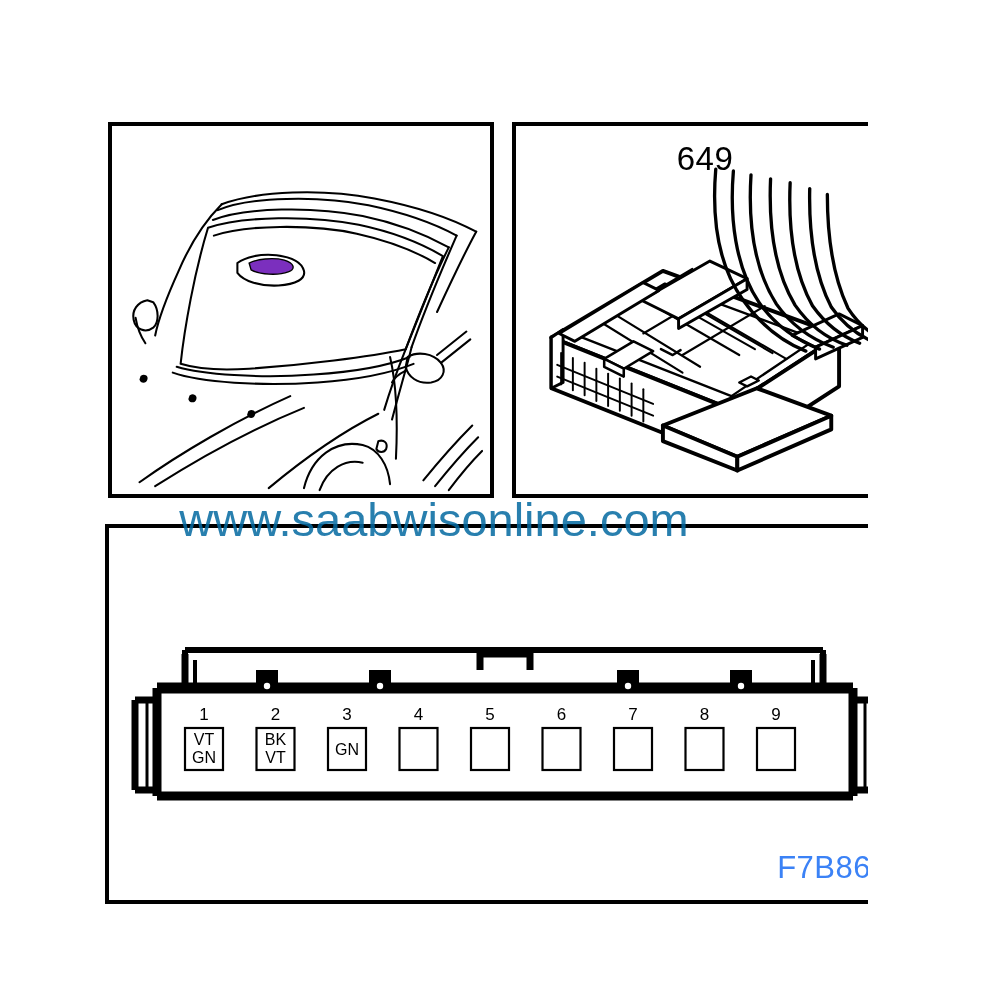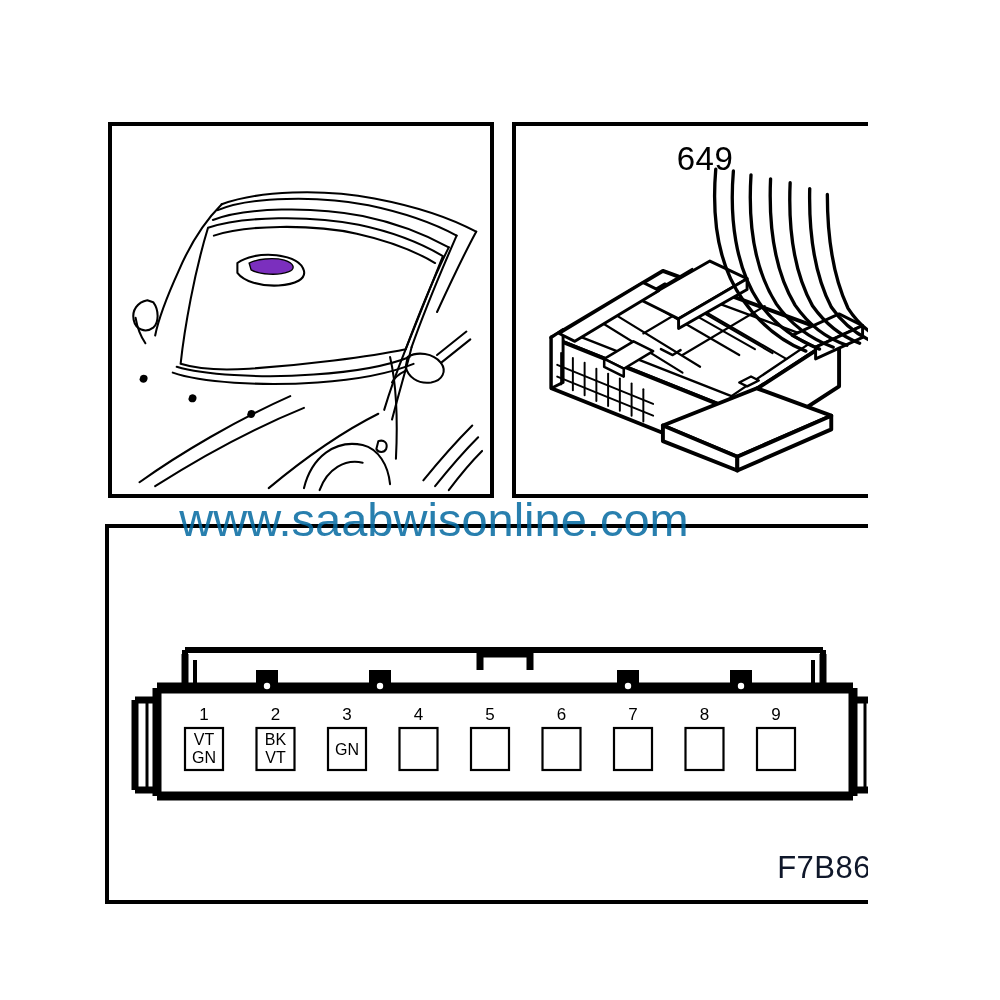--- a/index.html
+++ b/index.html
@@ -49,21 +49,21 @@
     color: #000000;
     letter-spacing: 0.5px;
   }
 
   
   #diagram-code {
     position: absolute;
     right: 22px;
     bottom: 14px;
     font-size: 31px;
-    color: #0f172a;
+    color: #3b82f6;
     letter-spacing: 0.5px;
   }
 
   
   #watermark {
     position: absolute;
     left: 0;
     right: 0;
     top: 476px;
     text-align: center;

